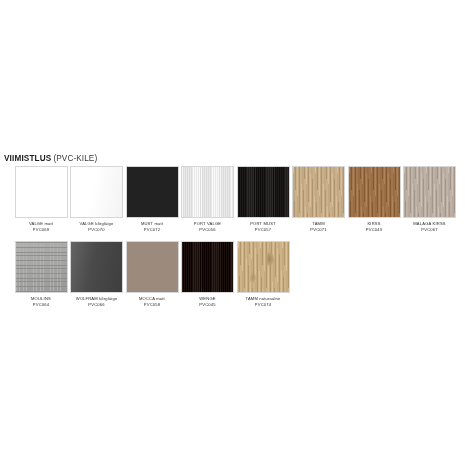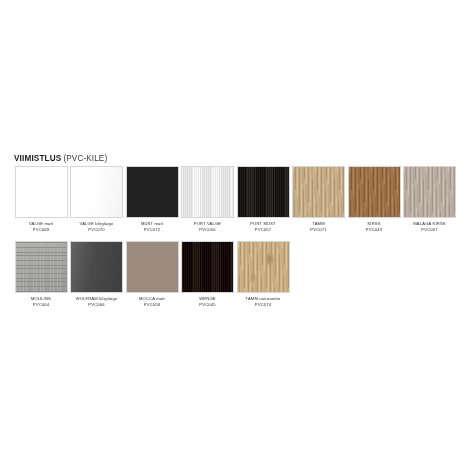--- a/index.html
+++ b/index.html
@@ -16,21 +16,21 @@
   #page {
     position: relative;
     width: 465px;
     height: 465px;
     background: #ffffff;
   }
 
   
   #heading {
     position: absolute;
-    left: 14px;
+    left: 4px;
     top: 148px;
     white-space: nowrap;
     line-height: 1;
   }
   .h-main {
     font-size: 8.2px;
     font-weight: bold;
     letter-spacing: 0.15px;
     color: #1c1c1c;
   }

